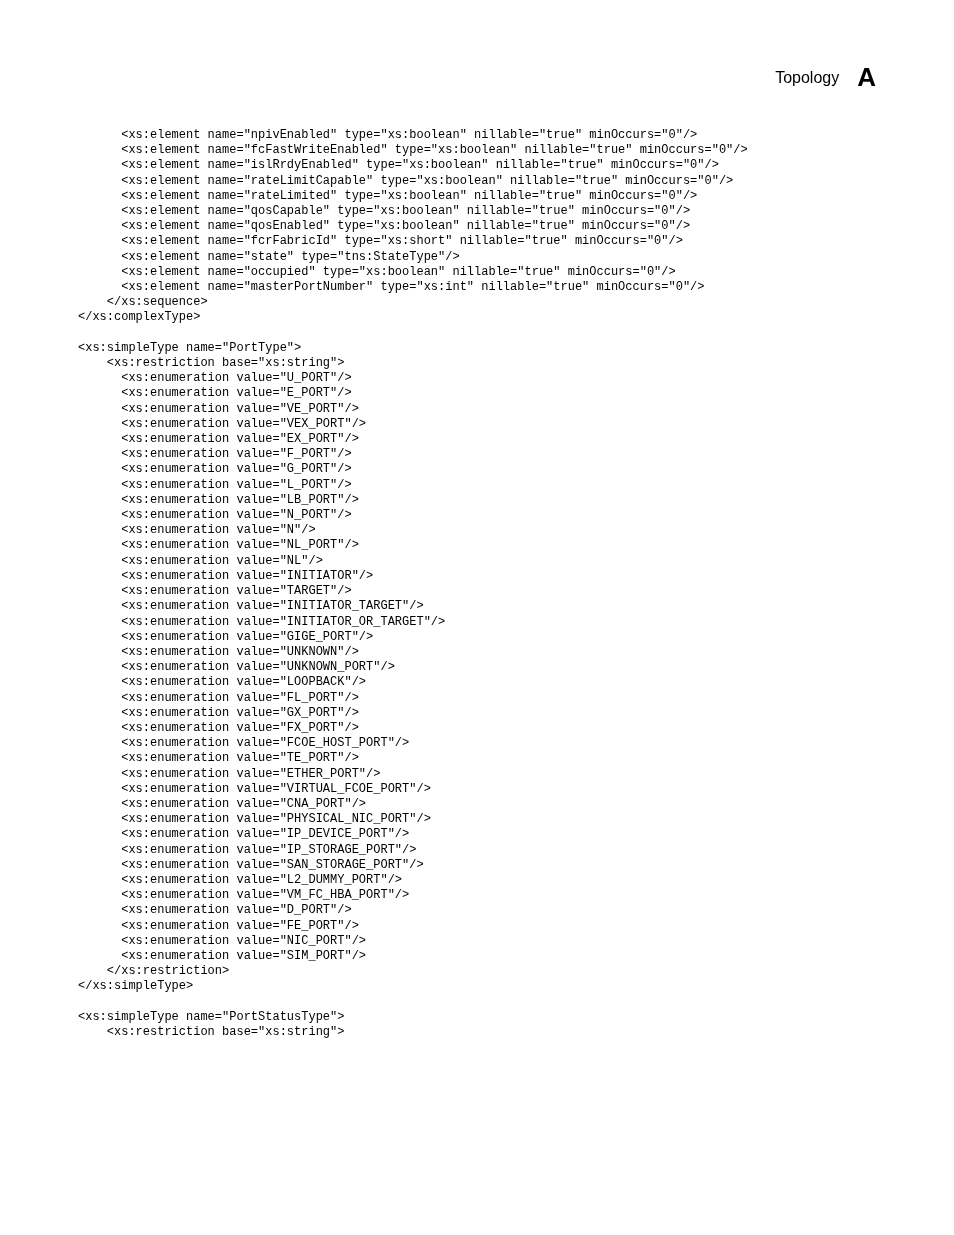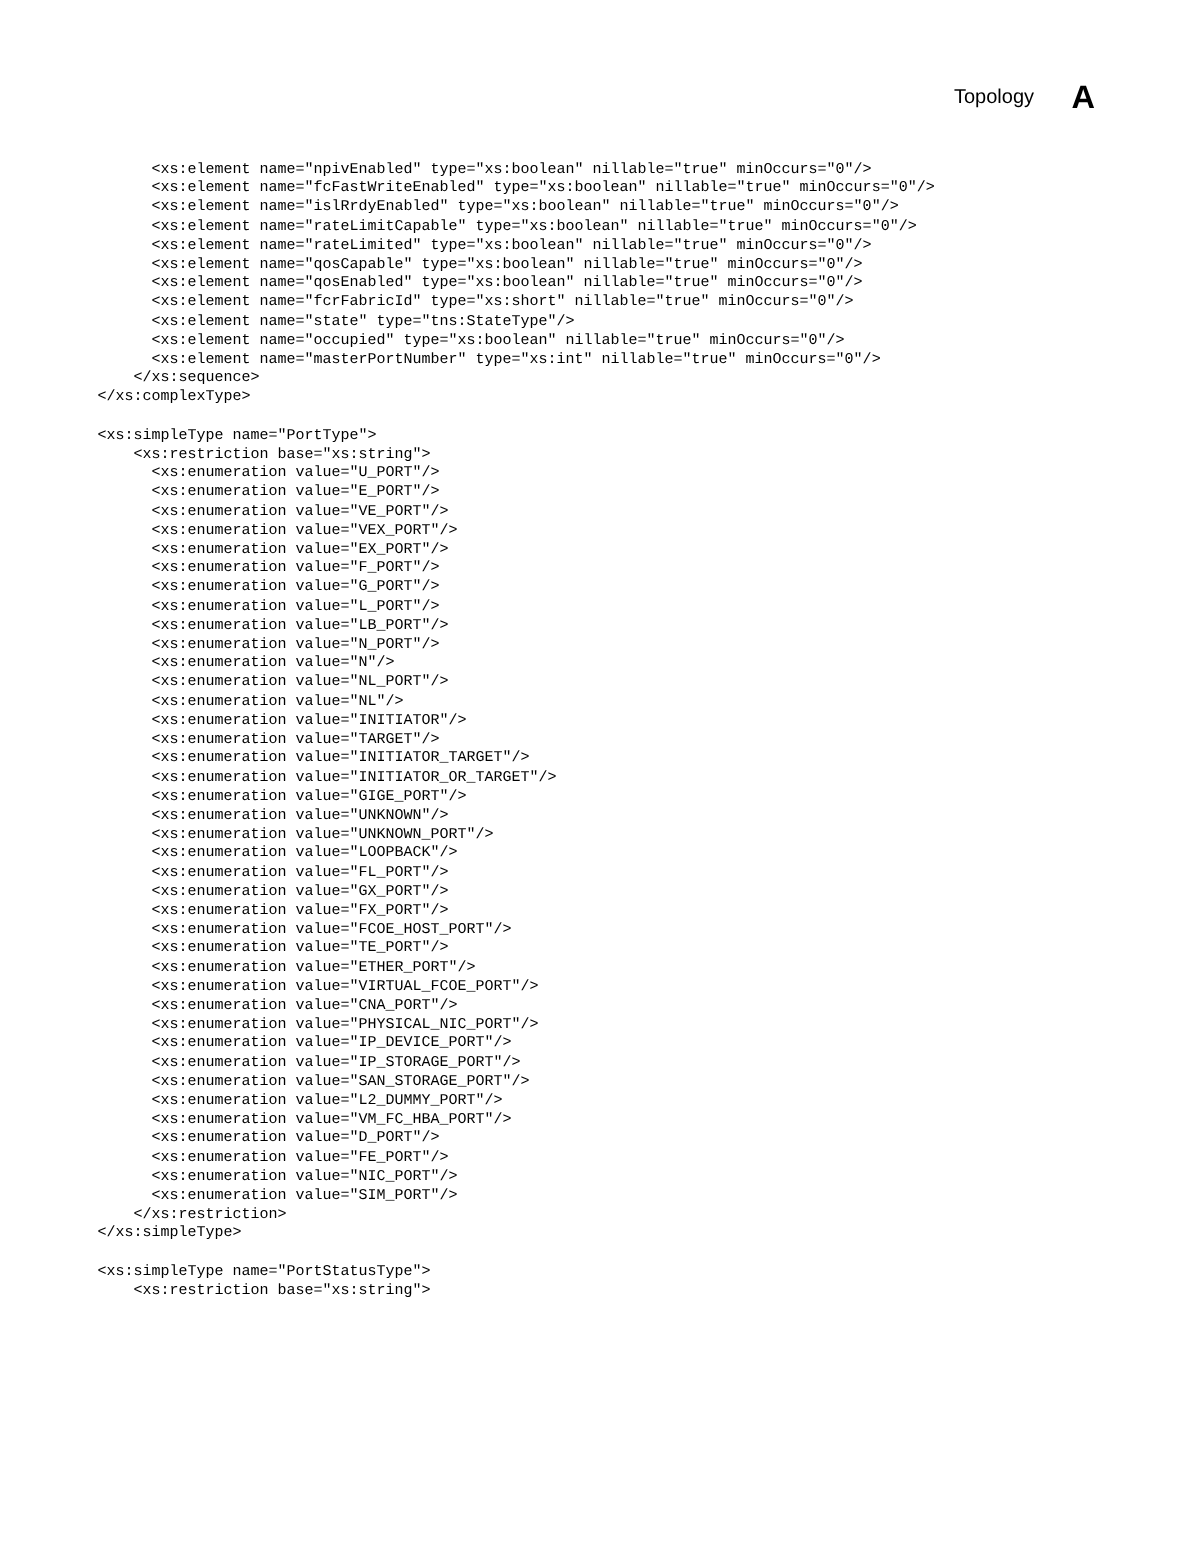--- a/index.html
+++ b/index.html
@@ -10,21 +10,21 @@
     width: 954px;
     height: 1235px;
     position: relative;
   }
   .header {
     position: absolute;
     top: 62px;
     right: 78px;
     display: flex;
     align-items: center;
-    gap: 30px;
+    gap: 18px;
   }
   .header-title {
     font-size: 16px;
     color: #000;
   }
   .header-letter {
     font-size: 26px;
     font-weight: bold;
     color: #000;
   }

